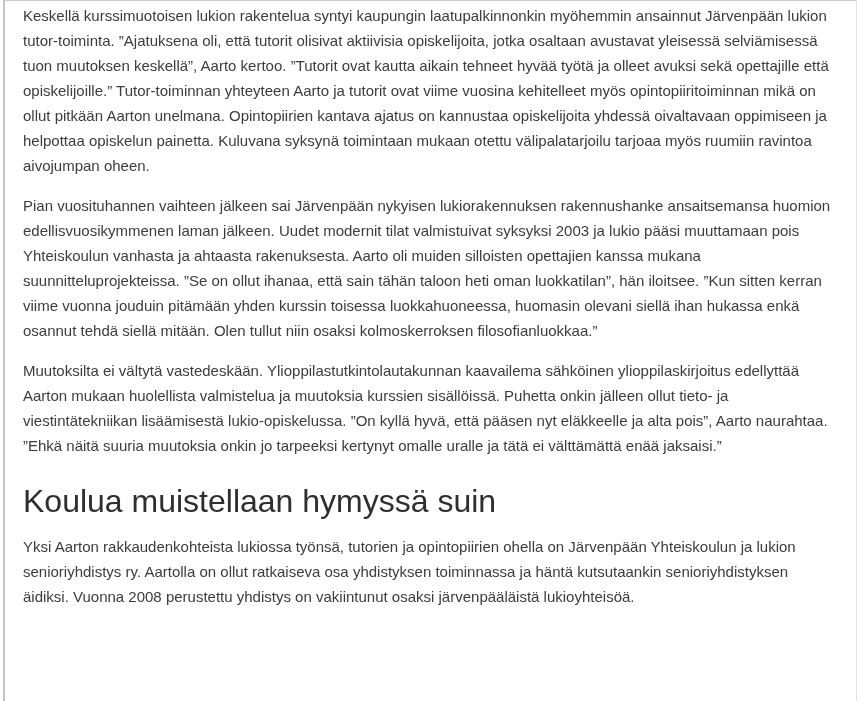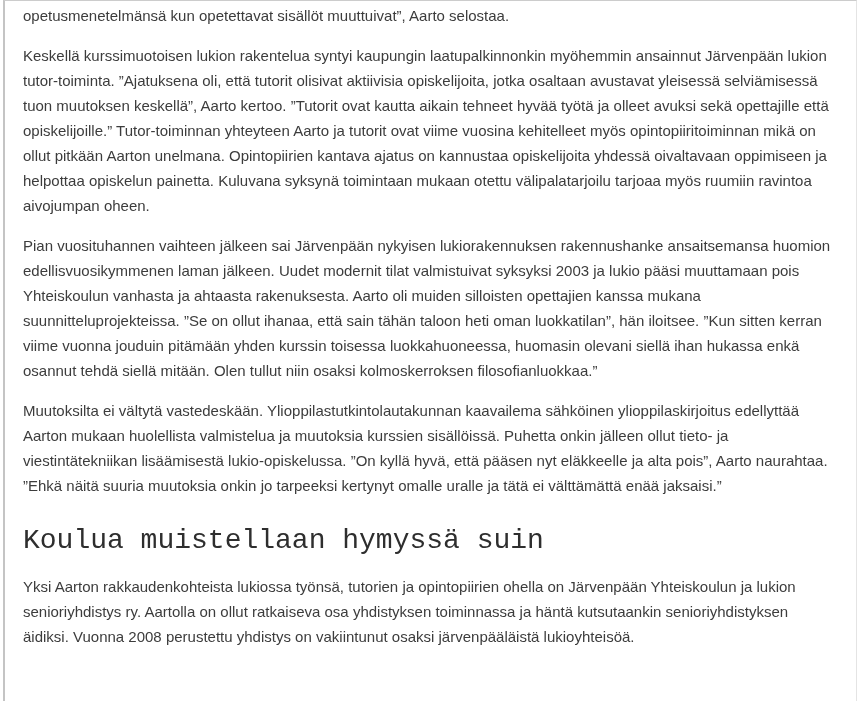--- a/index.html
+++ b/index.html
@@ -30,33 +30,32 @@
   .content {
     padding: 2px 18px 0 18px;
     color: #3c3c3c;
     font-size: 15px;
     line-height: 25px;
   }
   .content p {
     margin: 0 0 15px 0;
   }
   .content h2 {
-    font-family: Liberation Mono, monospace;
+    font-family: Liberation Sans, sans-serif;
     font-weight: 400;
-    font-size: 28px;
+    font-size: 32px;
     line-height: 34px;
     color: #2e2e2e;
     margin: 26px 0 16px 0;
   }
 </style>
 </head>
 <body>
 
 <div class="frame">
   <div class="content">
-    <p>opetusmenetelmänsä kun opetettavat sisällöt muuttuivat”, Aarto selostaa.</p>
     <p>Keskellä kurssimuotoisen lukion rakentelua syntyi kaupungin laatupalkinnonkin myöhemmin ansainnut Järvenpään lukion tutor-toiminta. ”Ajatuksena oli, että tutorit olisivat aktiivisia opiskelijoita, jotka osaltaan avustavat yleisessä selviämisessä tuon muutoksen keskellä”, Aarto kertoo. ”Tutorit ovat kautta aikain tehneet hyvää työtä ja olleet avuksi sekä opettajille että opiskelijoille.” Tutor-toiminnan yhteyteen Aarto ja tutorit ovat viime vuosina kehitelleet myös opintopiiritoiminnan mikä on ollut pitkään Aarton unelmana. Opintopiirien kantava ajatus on kannustaa opiskelijoita yhdessä oivaltavaan oppimiseen ja helpottaa opiskelun painetta. Kuluvana syksynä toimintaan mukaan otettu välipalatarjoilu tarjoaa myös ruumiin ravintoa aivojumpan oheen.</p>
     <p>Pian vuosituhannen vaihteen jälkeen sai Järvenpään nykyisen lukiorakennuksen rakennushanke ansaitsemansa huomion edellisvuosikymmenen laman jälkeen. Uudet modernit tilat valmistuivat syksyksi 2003 ja lukio pääsi muuttamaan pois Yhteiskoulun vanhasta ja ahtaasta rakenuksesta. Aarto oli muiden silloisten opettajien kanssa mukana suunnitteluprojekteissa. ”Se on ollut ihanaa, että sain tähän taloon heti oman luokkatilan”, hän iloitsee. ”Kun sitten kerran viime vuonna jouduin pitämään yhden kurssin toisessa luokkahuoneessa, huomasin olevani siellä ihan hukassa enkä osannut tehdä siellä mitään. Olen tullut niin osaksi kolmoskerroksen filosofianluokkaa.”</p>
     <p>Muutoksilta ei vältytä vastedeskään. Ylioppilastutkintolautakunnan kaavailema sähköinen ylioppilaskirjoitus edellyttää Aarton mukaan huolellista valmistelua ja muutoksia kurssien sisällöissä. Puhetta onkin jälleen ollut tieto- ja viestintätekniikan lisäämisestä lukio-opiskelussa. ”On kyllä hyvä, että pääsen nyt eläkkeelle ja alta pois”, Aarto naurahtaa. ”Ehkä näitä suuria muutoksia onkin jo tarpeeksi kertynyt omalle uralle ja tätä ei välttämättä enää jaksaisi.”</p>
     <h2>Koulua muistellaan hymyssä suin</h2>
     <p>Yksi Aarton rakkaudenkohteista lukiossa työnsä, tutorien ja opintopiirien ohella on Järvenpään Yhteiskoulun ja lukion senioriyhdistys ry. Aartolla on ollut ratkaiseva osa yhdistyksen toiminnassa ja häntä kutsutaankin senioriyhdistyksen äidiksi. Vuonna 2008 perustettu yhdistys on vakiintunut osaksi järvenpääläistä lukioyhteisöä.</p>
   </div>
 </div>
 
 </body></html>

